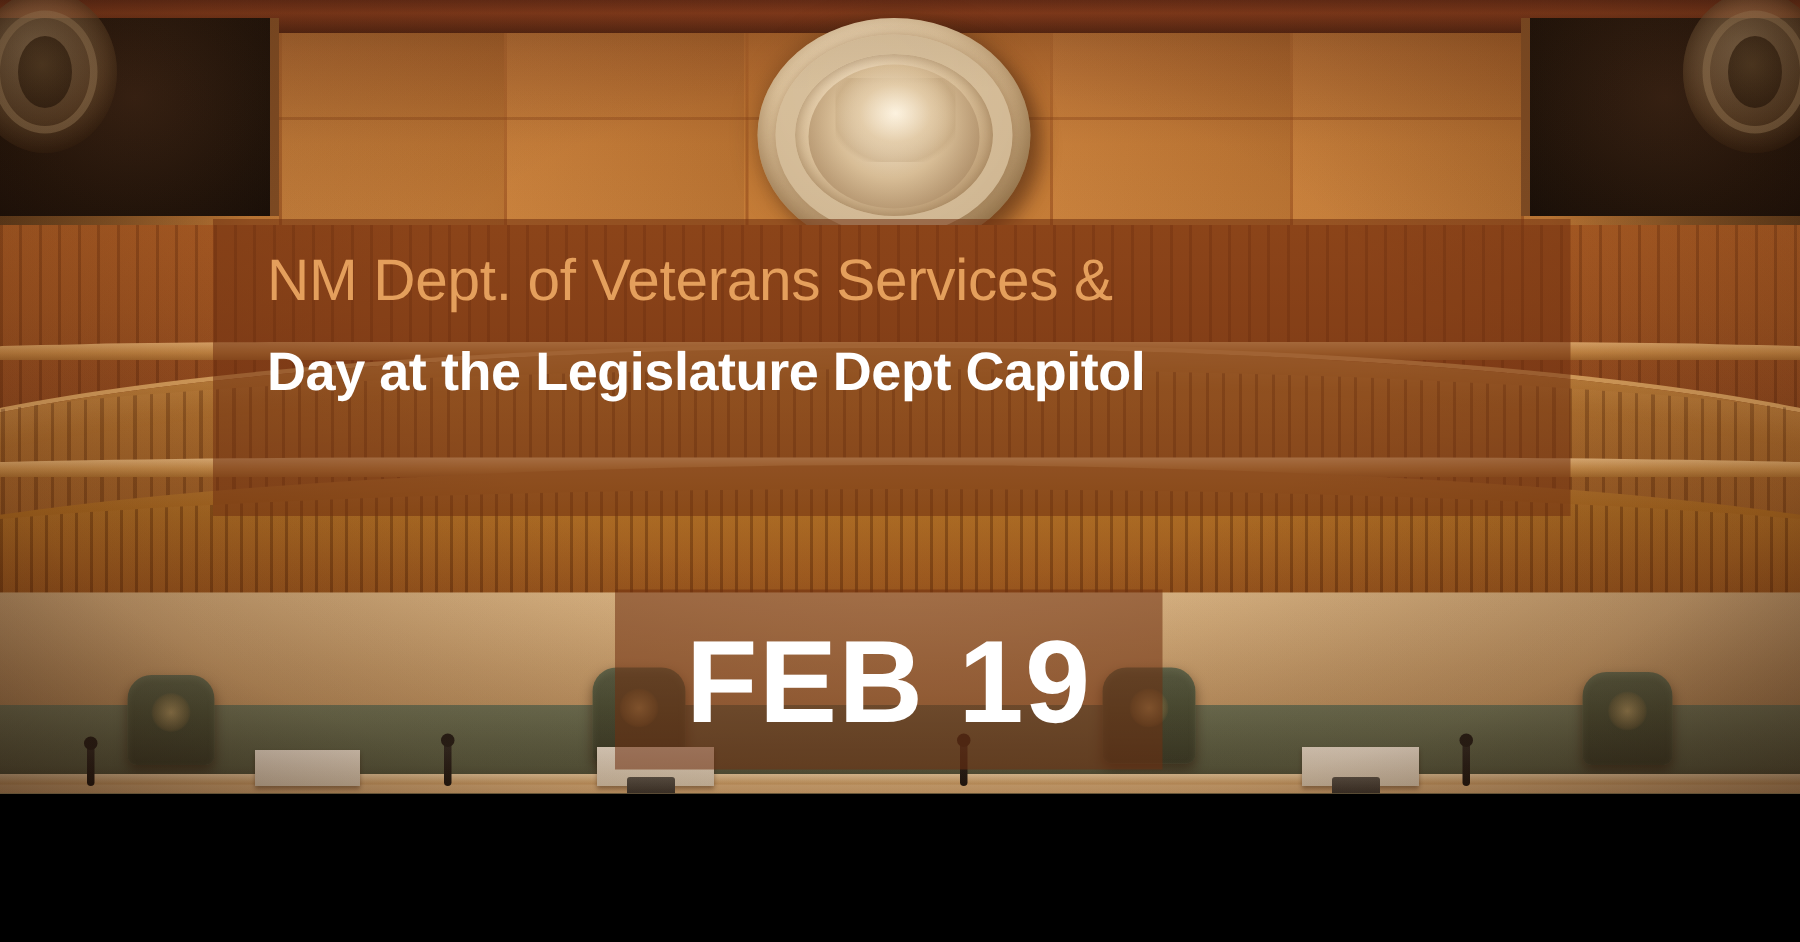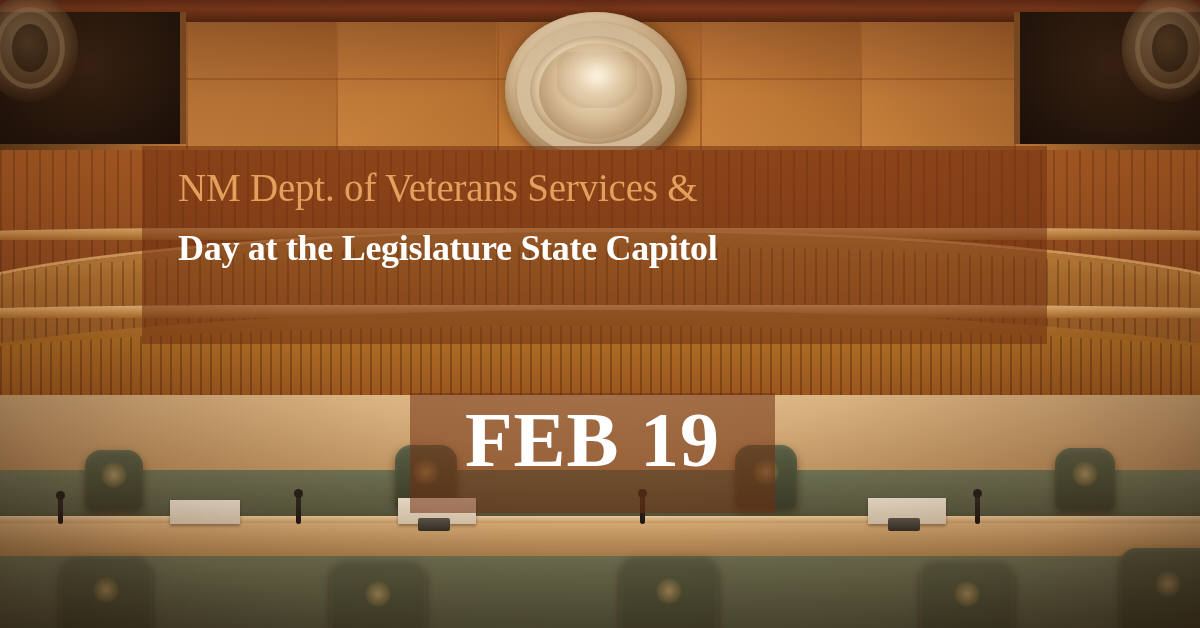--- a/index.html
+++ b/index.html
@@ -5,23 +5,22 @@
 <style>
   * { margin:0; padding:0; box-sizing:border-box; }
   html, body {
     width:1200px; height:628px;
     overflow:hidden;
     background:#000;
     font-family:"Liberation Sans", sans-serif;
   }
   #poster {
     position:relative;
-    width:1200px; height:628px;
+    width:1200px; height:529px;
     overflow:hidden;
-    font-family:Liberation Serif, serif;
   }
 
   
   .photo { position:absolute; inset:0; overflow:hidden;
     background:#3a1d0c; }
 
   
   .wall {
     position:absolute; left:0; top:0; width:1200px; height:300px;
     background:
@@ -250,21 +249,21 @@
   .line-white {
     color:#ffffff;
     font-size:36px;
     line-height:52px;
     font-weight:700;
     letter-spacing:-0.3px;
     white-space:nowrap;
     margin-top:6px;
   }
   .date-text {
-    position:absolute; left:410px; top:384px; width:365px;
+    position:absolute; left:410px; top:398px; width:365px;
     text-align:center;
     color:#ffffff;
     font-size:78px;
     line-height:112px;
     font-weight:700;
     letter-spacing:1px;
   }
 </style>
 </head>
 <body>
@@ -360,19 +359,19 @@
     <div class="chair" style="left:1120px;top:548px;width:96px;height:86px;"></div>
 
     <div class="vignette"></div>
     <div class="warm"></div>
   </div>
 
   <div class="overlay-main"></div>
 
   <div class="txt-block">
     <div class="line-orange">NM Dept. of Veterans Services &amp;</div>
-    <div class="line-white">Day at the Legislature State Capitol</div>
+    <div class="line-white">Day at the Legislature Dept Capitol</div>
   </div>
 
   <div class="overlay-date"></div>
   <div class="date-text">FEB 19</div>
 
 </div>
 
 </body></html>

